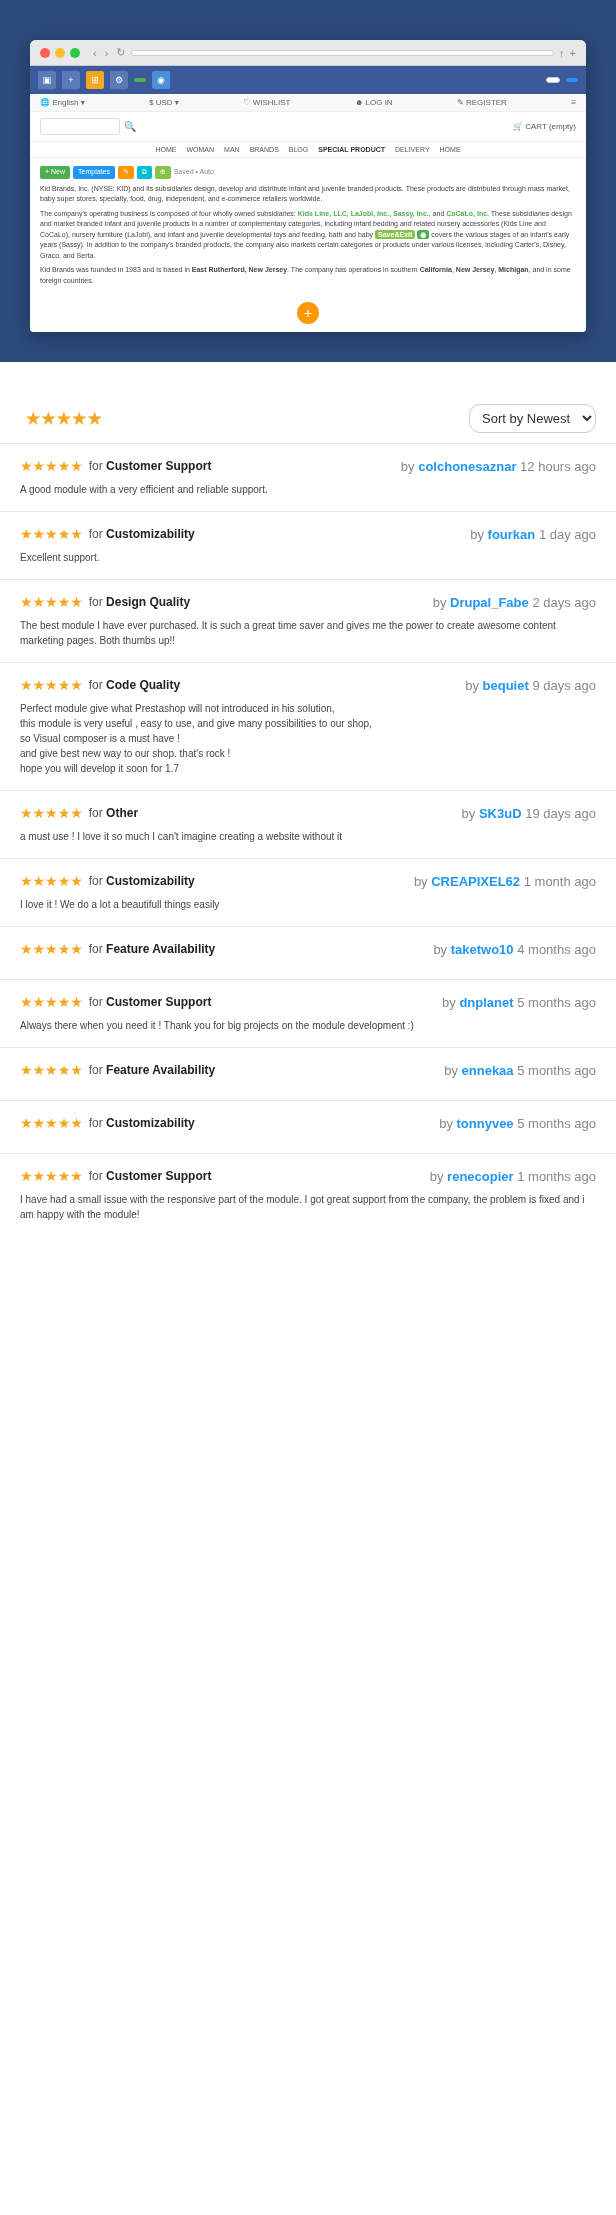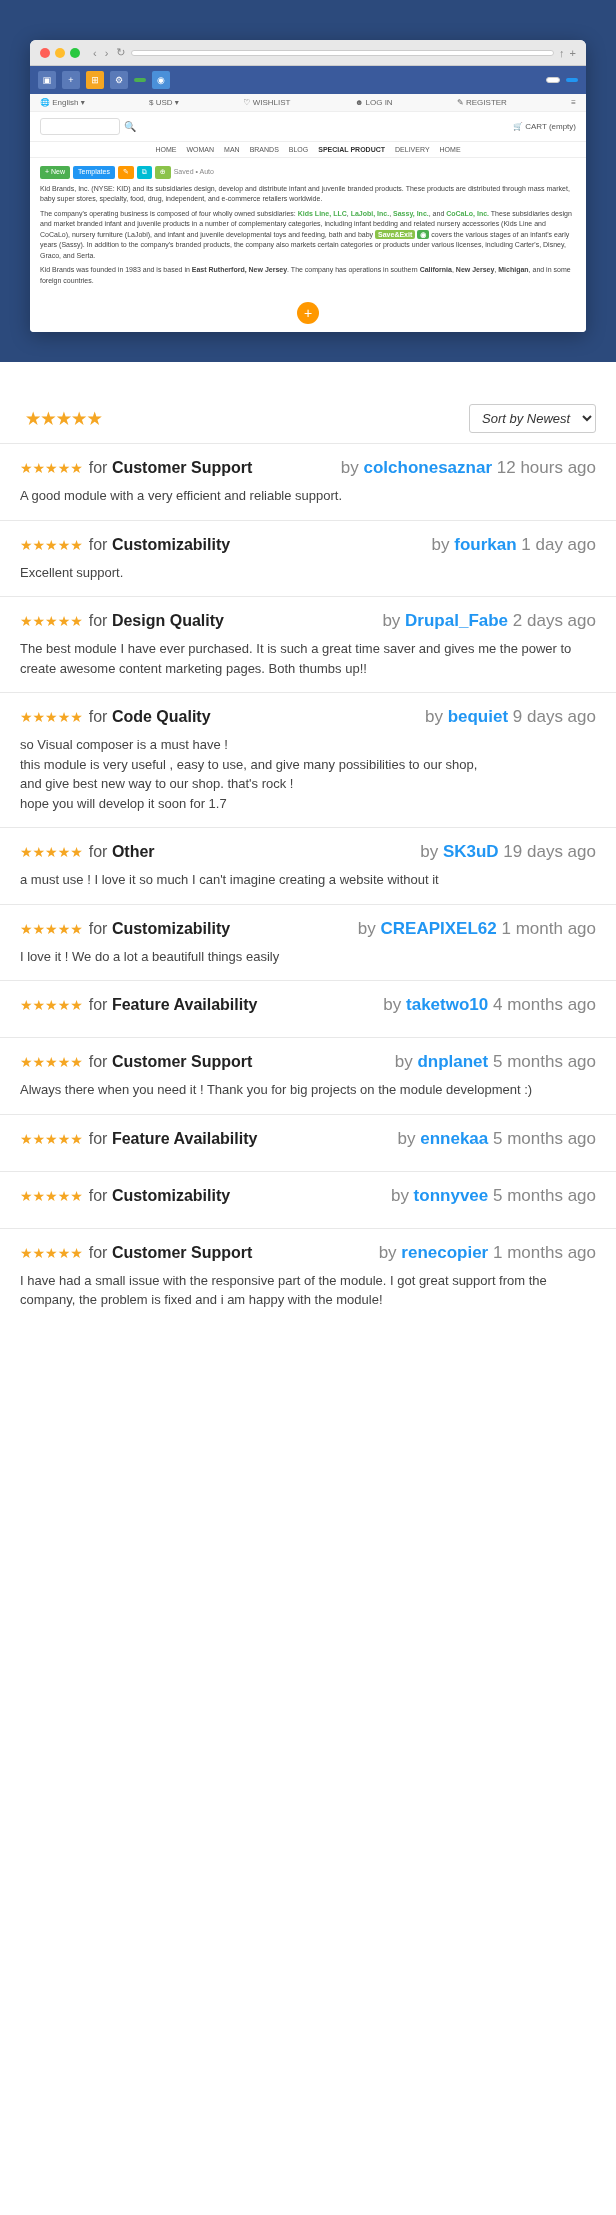--- a/index.html
+++ b/index.html
@@ -244,28 +244,27 @@
       align-items: center;
       gap: 6px;
     }
     .stars-display {
       color: #f5a623;
       font-size: 16px;
       letter-spacing: 1px;
     }
     .sort-select {
       border: 1px solid #ccc;
-      border-radius: 3px;
+      border-radius: 11px;
       padding: 5px 8px;
       font-size: 13px;
       color: #333;
       background: #fff;
       cursor: pointer;
       appearance: auto;
-      font-style: italic;
     }
 
     
     .review-card {
       border-top: 1px solid #e8e8e8;
       padding: 14px 20px;
     }
     .review-header {
       display: flex;
       align-items: center;
@@ -277,37 +276,37 @@
     .review-left {
       display: flex;
       align-items: center;
       gap: 6px;
     }
     .review-stars {
       color: #f5a623;
       font-size: 14px;
     }
     .review-for {
-      font-size: 16px;
+      font-size: 12px;
       color: #555;
     }
     .review-for strong {
       color: #222;
     }
     .review-right {
-      font-size: 17px;
+      font-size: 13px;
       color: #888;
     }
     .review-right a {
       color: #2196F3;
       text-decoration: none;
       font-weight: bold;
     }
     .review-body {
-      font-size: 13px;
+      font-size: 10px;
       color: #444;
       line-height: 1.5;
     }
   </style>
 </head>
 <body>
 
 <div class="header-banner">
   <h1></h1>
 </div>
@@ -478,22 +477,23 @@
         <span class="review-for">
           for <strong>Code Quality</strong>
         </span>
       </div>
       <div class="review-right">
         by <a href="#">bequiet</a>
         <span> 9 days ago</span>
       </div>
     </div>
     <div class="review-body">
+        <p>Perfect module give what Prestashop will not introduced in his solution,</p>
+        <p>this module is very useful , easy to use, and give many possibilities to our shop,</p>
         <p>so Visual composer is a must have !</p>
-        <p>this module is very useful , easy to use, and give many possibilities to our shop,</p>
         <p>and give best new way to our shop. that's rock !</p>
         <p>hope you will develop it soon for 1.7</p>
       </div>
   </div>
     <div class="review-card">
     <div class="review-header">
       <div class="review-left">
         <span class="review-stars">★★★★★</span>
         <span class="review-for">
           for <strong>Other</strong>

